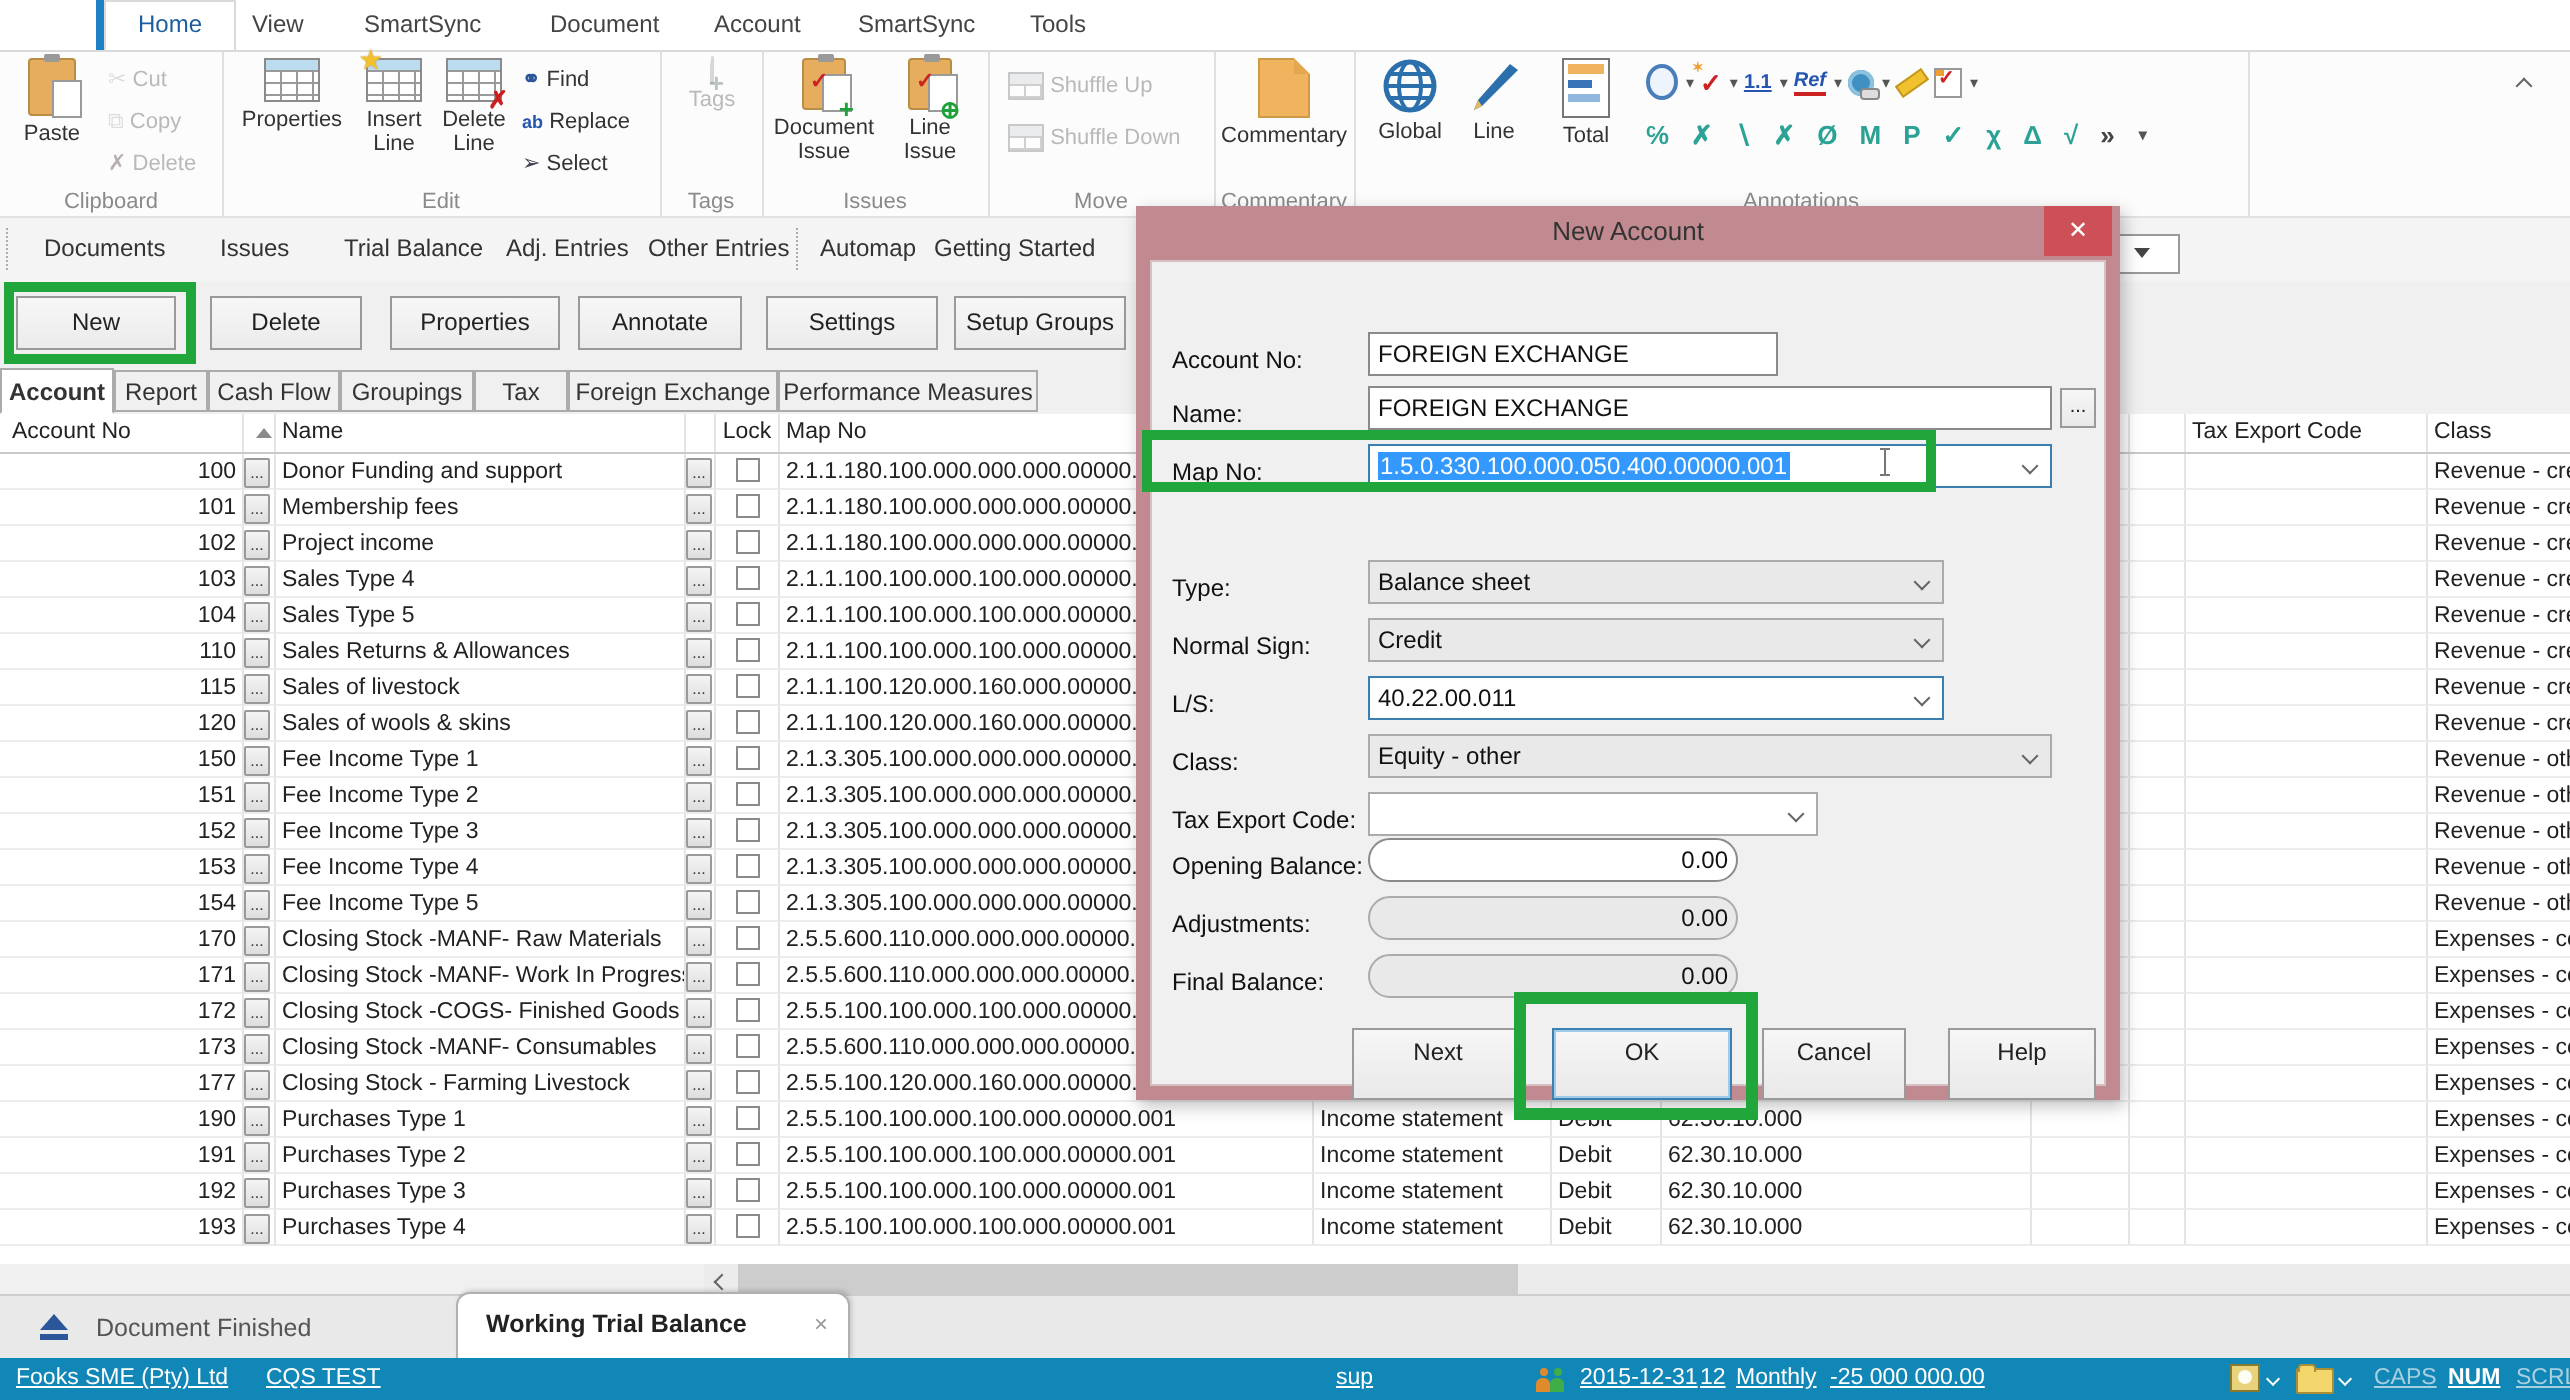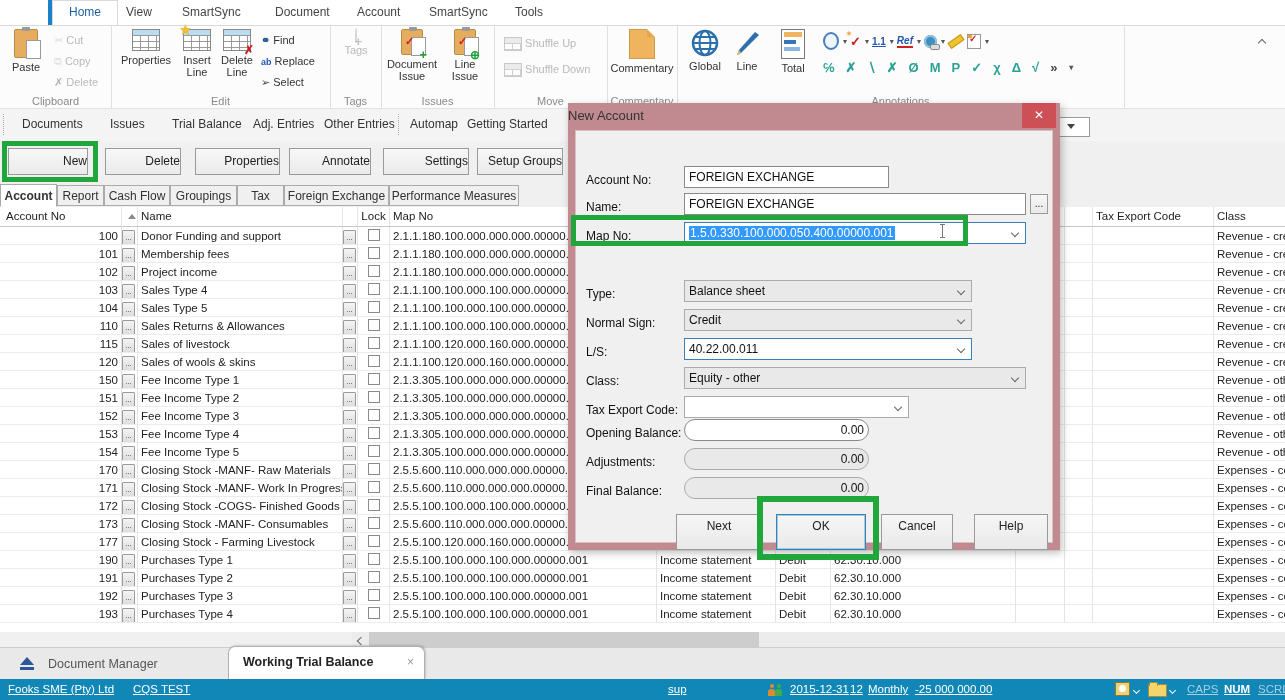--- a/index.html
+++ b/index.html
@@ -68,21 +68,21 @@
   .a-note:after{content:"";position:absolute;left:0;top:0;width:4px;height:3px;background:#f0a030;}
 
   
   .tb2{position:absolute;top:108px;left:0;width:1285px;height:32px;background:#f4f4f4;border-top:1px solid #e2e2e2;border-bottom:1px solid #8f8f8f;}
   .tb2 .item{position:absolute;top:0;height:31px;line-height:31px;padding:0 10px;color:#333;font-size:12px;}
   .tb2 .vdots{position:absolute;top:5px;height:21px;border-left:1px dotted #ababab;}
 
   
   .actrow{position:absolute;top:141px;left:0;width:1285px;height:42px;background:#f0f0f0;}
   .wbtn{position:absolute;top:7px;height:27px;background:linear-gradient(#f7f7f7,#ebebeb);
-        border:1px solid #9a9a9a;text-align:right;line-height:25px;font-size:12px;color:#222;box-sizing:border-box;}
+        border:1px solid #9a9a9a;text-align:center;line-height:25px;font-size:12px;color:#222;box-sizing:border-box;}
 
   
   .stabs{position:absolute;top:183px;left:0;width:1285px;height:24px;background:#f0f0f0;}
   .stab{position:absolute;top:2px;height:21px;line-height:21px;text-align:center;font-size:12px;color:#333;
         border:1px solid #ababab;background:#f0f0f0;box-sizing:border-box;}
   .stab.active{background:#fff;border-bottom:1px solid #fff;font-weight:bold;top:1px;height:23px;line-height:23px;}
 
   
   .tbl{position:absolute;top:207px;left:0;width:1285px;height:425px;background:#fff;overflow:hidden;}
   .trow{display:flex;height:18px;line-height:18px;font-size:11.5px;white-space:nowrap;}
@@ -131,21 +131,21 @@
   .ppl i{position:absolute;bottom:0;width:7px;height:7px;border-radius:3px 3px 0 0;}
   .ppl i:before{content:"";position:absolute;top:-5px;left:1.5px;width:4px;height:4px;border-radius:50%;background:inherit;}
   .ic-mon{position:absolute;top:3px;width:15px;height:14px;background:#e8d27c;border:1px solid #8a7a30;box-sizing:border-box;}
   .ic-mon:after{content:"";position:absolute;left:3px;top:2px;width:7px;height:7px;border-radius:50%;background:#fdfdf4;}
   .ic-fold{position:absolute;top:5px;width:17px;height:11px;background:#f3d66b;border:1px solid #a98e35;border-radius:1px;}
   .ic-fold:before{content:"";position:absolute;left:0;top:-3px;width:7px;height:3px;background:#f3d66b;border:1px solid #a98e35;border-bottom:none;border-radius:2px 2px 0 0;}
   .wchev{display:inline-block;width:4px;height:4px;border-right:1px solid #fff;border-bottom:1px solid #fff;transform:rotate(45deg);}
 
   
   .dlg{position:absolute;left:568px;top:103px;width:492px;height:447px;background:#c08a90;box-sizing:border-box;z-index:5;box-shadow:2px 3px 8px rgba(0,0,0,.25);}
-  .dlg-title{position:absolute;top:0;left:0;right:0;height:27px;line-height:26px;color:#333;font-size:13px;}
+  .dlg-title{position:absolute;top:0;left:0;right:0;height:27px;text-align:center;line-height:26px;color:#333;font-size:13px;}
   .dlg-close{position:absolute;top:0;right:4px;width:34px;height:25px;background:#cd5056;color:#fff;text-align:center;line-height:24px;font-size:12px;}
   .dlg-body{position:absolute;left:7px;top:27px;width:478px;height:413px;background:#f0f0f0;border:1px solid #d6c0c3;box-sizing:border-box;}
   .f-label{position:absolute;left:10px;height:22px;line-height:22px;font-size:12px;color:#111;}
   .f-input{position:absolute;height:22px;background:#fff;border:1px solid #8a8a8a;box-sizing:border-box;
            font-family:"Liberation Sans",sans-serif;font-size:12px;color:#111;padding:0 4px;}
   .f-combo{position:absolute;height:22px;background:#e9e9e9;border:1px solid #ababab;box-sizing:border-box;line-height:20px;padding:0 4px;font-size:12px;color:#111;}
   .f-combo.white{background:#fff;}
   .f-combo.focusb{border-color:#3c7fb1;background:#fff;}
   .f-combo .arr{position:absolute;right:5px;top:7px;}
   .f-num{text-align:right;border-radius:11px;}
@@ -732,21 +732,21 @@
   <div class="sortup"></div>
 
   <div class="hscroll">
     <div class="hs-track"></div>
     <div class="hs-arrow"><span class="chev" style="transform:rotate(135deg);margin-top:5px"></span></div>
     <div class="hs-thumb"></div>
   </div>
 
   <div class="btabs">
     <span class="eject"></span>
-    <span class="btab-doc">Document Manager</span>
+    <span class="btab-doc">Document Finished</span>
     <div class="btab-active">
       <span class="lbl">Working Trial Balance</span>
       <span class="x">×</span>
     </div>
   </div>
 
   <div class="status">
     <span class="s" style="left:8px">Fooks SME (Pty) Ltd</span>
     <span class="s" style="left:133px">CQS TEST</span>
     <span class="s" style="left:668px">sup</span>

